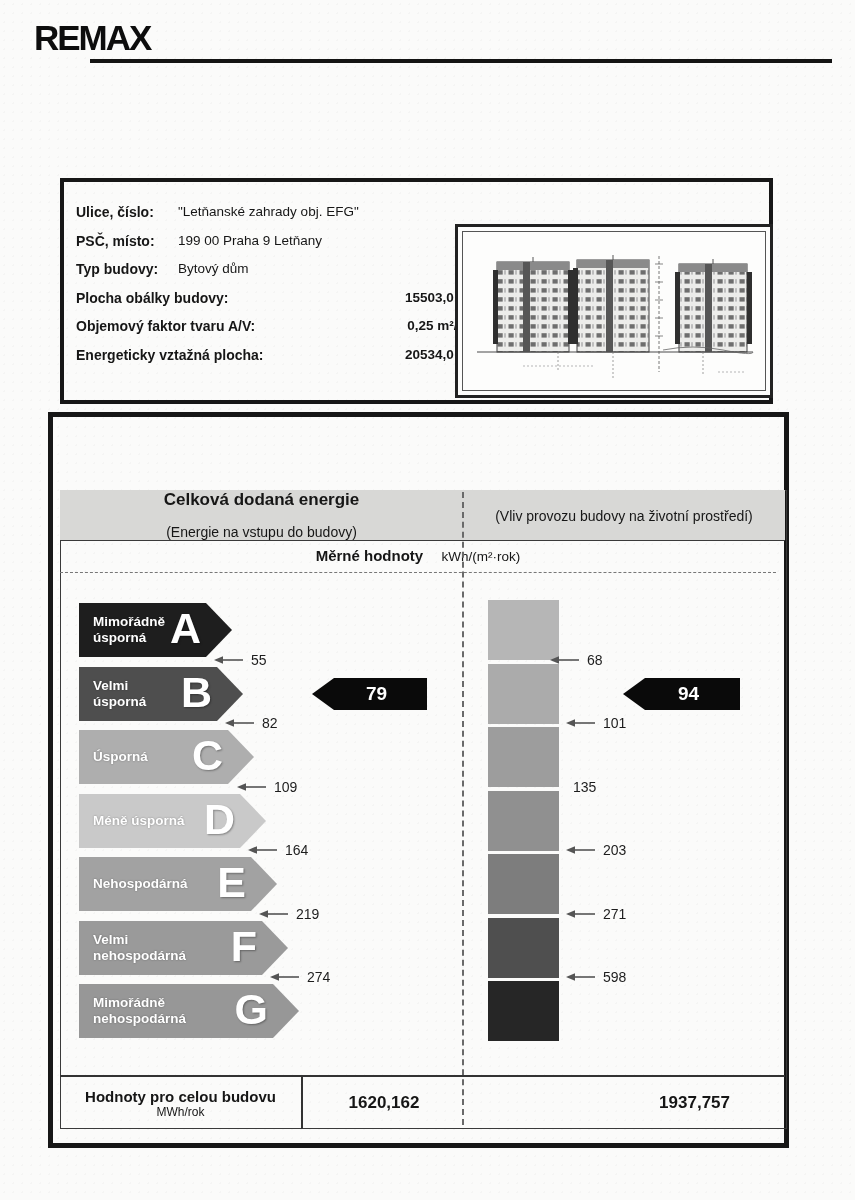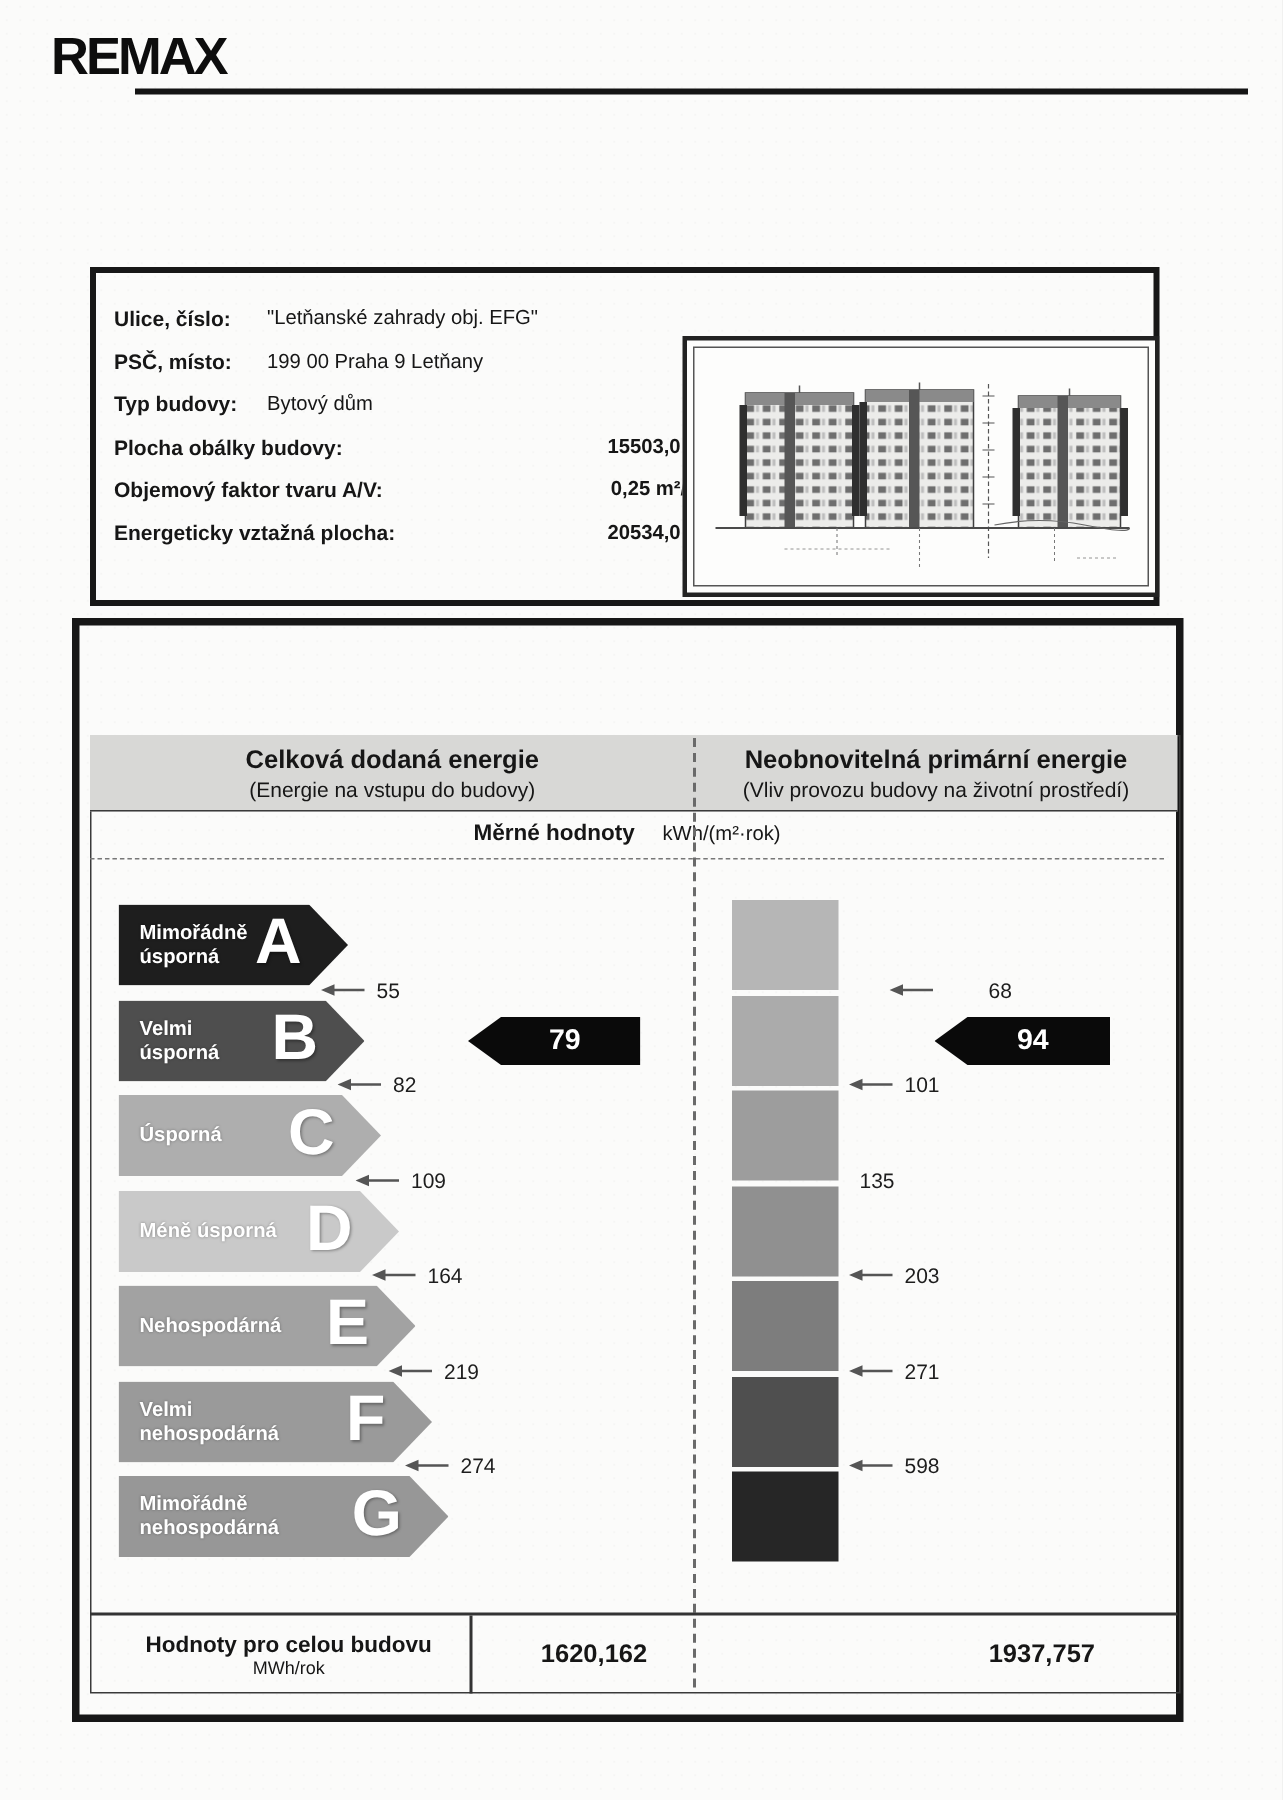--- a/index.html
+++ b/index.html
@@ -32,21 +32,21 @@
   #img-frame{left:455px;top:224px;width:312px;height:168px;border:3px solid #222;background:#fdfdfc;}
   #img-frame-inner{position:absolute;left:4px;top:4px;right:4px;bottom:4px;border:1px solid #555;}
 
   
   #box3{left:48px;top:412px;width:731px;height:726px;border:5px solid #171717;}
   #section-title{left:53px;top:438px;width:731px;text-align:center;font-size:27px;font-weight:bold;letter-spacing:0.5px;}
 
   #table-frame{left:60px;top:490px;width:725px;height:637px;border:1.5px solid #3a3a3a;}
   #header-row{left:60px;top:490px;width:725px;height:50px;background:#d8d8d6;border-bottom:1.5px solid #3a3a3a;display:flex;}
   .hcell{flex:none;display:flex;flex-direction:column;justify-content:center;text-align:center;}
-  #hcell-left{width:403px;}
+  #hcell-left{width:403px;justify-content:space-between;}
   #hcell-right{width:322px;}
   .hcell .h1{font-size:17px;font-weight:bold;}
   .hcell .h2{font-size:14px;margin-top:1px;}
 
   #merne-row{left:60px;top:541px;width:716px;height:31px;border-bottom:1.5px dashed #777;text-align:center;line-height:30px;}
   #merne-row .m1{font-weight:bold;font-size:15px;}
   #merne-row .m2{font-size:13.5px;margin-left:14px;}
 
   #col-divider{left:462px;top:492px;height:633px;border-left:2px dashed #6a6a6a;width:0;}
 
@@ -61,21 +61,21 @@
   .tick{position:absolute;display:flex;align-items:center;height:16px;}
   .tick .num{margin-left:7px;font-size:14px;color:#1d1d1d;}
   .indicator{position:absolute;top:678px;height:32px;background:#0a0a0a;
     clip-path:polygon(0 50%, 22px 0, 100% 0, 100% 100%, 22px 100%);
     color:#fff;font-size:19px;font-weight:bold;display:flex;align-items:center;justify-content:center;padding-left:14px;box-sizing:border-box;}
   #indicator-left{left:312px;width:115px;}
   #indicator-right{left:623px;width:117px;}
 
   
   #bottom-row{left:60px;top:1075px;width:725px;height:52px;border-top:2px solid #333;display:flex;}
-  #bcell-1{width:241px;border-right:2px solid #333;display:flex;flex-direction:column;justify-content:center;text-align:center;padding-left:12px;}
+  #bcell-1{width:241px;border-right:2px solid #333;display:flex;flex-direction:column;justify-content:center;text-align:center;}
   #bcell-1 .b1{font-size:15px;font-weight:bold;}
   #bcell-1 .b2{font-size:12px;}
   #bcell-2{width:162px;display:flex;align-items:center;justify-content:center;font-size:17px;font-weight:bold;}
   #bcell-3{flex:1;display:flex;align-items:center;justify-content:flex-end;padding-right:55px;font-size:17px;font-weight:bold;}
 </style>
 </head>
 <body>
 
 <div id="page">
 
@@ -146,21 +146,20 @@
   <div class="abs" id="box3"></div>
 
   <div class="abs" id="table-frame"></div>
 
   <div class="abs" id="header-row">
     <div class="hcell" id="hcell-left">
       <div class="h1">Celková dodaná energie</div>
       <div class="h2">(Energie na vstupu do budovy)</div>
     </div>
     <div class="hcell" id="hcell-right">
-      <div class="h1">Neobnovitelná primární energie</div>
       <div class="h2">(Vliv provozu budovy na životní prostředí)</div>
     </div>
   </div>
 
   <div class="abs" id="merne-row">
     <span class="m1">Měrné hodnoty</span>
     <span class="m2">kWh/(m²·rok)</span>
   </div>
 
   <div class="abs" id="col-divider"></div>
@@ -242,21 +241,21 @@
       </div>
     </div>
   <div id="right-scale">
       <div class="rblock abs" style="top: 600px; height: 60px; background: rgb(182, 182, 182);"></div>
       <div class="rblock abs" style="top: 664px; height: 60px; background: rgb(171, 171, 171);"></div>
       <div class="rblock abs" style="top: 727px; height: 60px; background: rgb(157, 157, 157);"></div>
       <div class="rblock abs" style="top: 791px; height: 60px; background: rgb(144, 144, 144);"></div>
       <div class="rblock abs" style="top: 854px; height: 60px; background: rgb(125, 125, 125);"></div>
       <div class="rblock abs" style="top: 918px; height: 60px; background: rgb(79, 79, 79);"></div>
       <div class="rblock abs" style="top: 981px; height: 60px; background: rgb(38, 38, 38);"></div>
-      <div class="tick" style="top: 652px; left: 593px; gap: 29px;">
+      <div class="tick" style="top: 652px; left: 550px;">
         <svg width="30" height="10" viewBox="0 0 30 10">
           <line x1="7" y1="5" x2="29" y2="5" stroke="#555" stroke-width="1.6"></line>
           <path d="M0 5 L9 1.2 L9 8.8 Z" fill="#555"></path>
         </svg>
         <span class="num">68</span>
       </div>
       <div class="tick" style="top: 715px; left: 566px;">
         <svg width="30" height="10" viewBox="0 0 30 10">
           <line x1="7" y1="5" x2="29" y2="5" stroke="#555" stroke-width="1.6"></line>
           <path d="M0 5 L9 1.2 L9 8.8 Z" fill="#555"></path>

